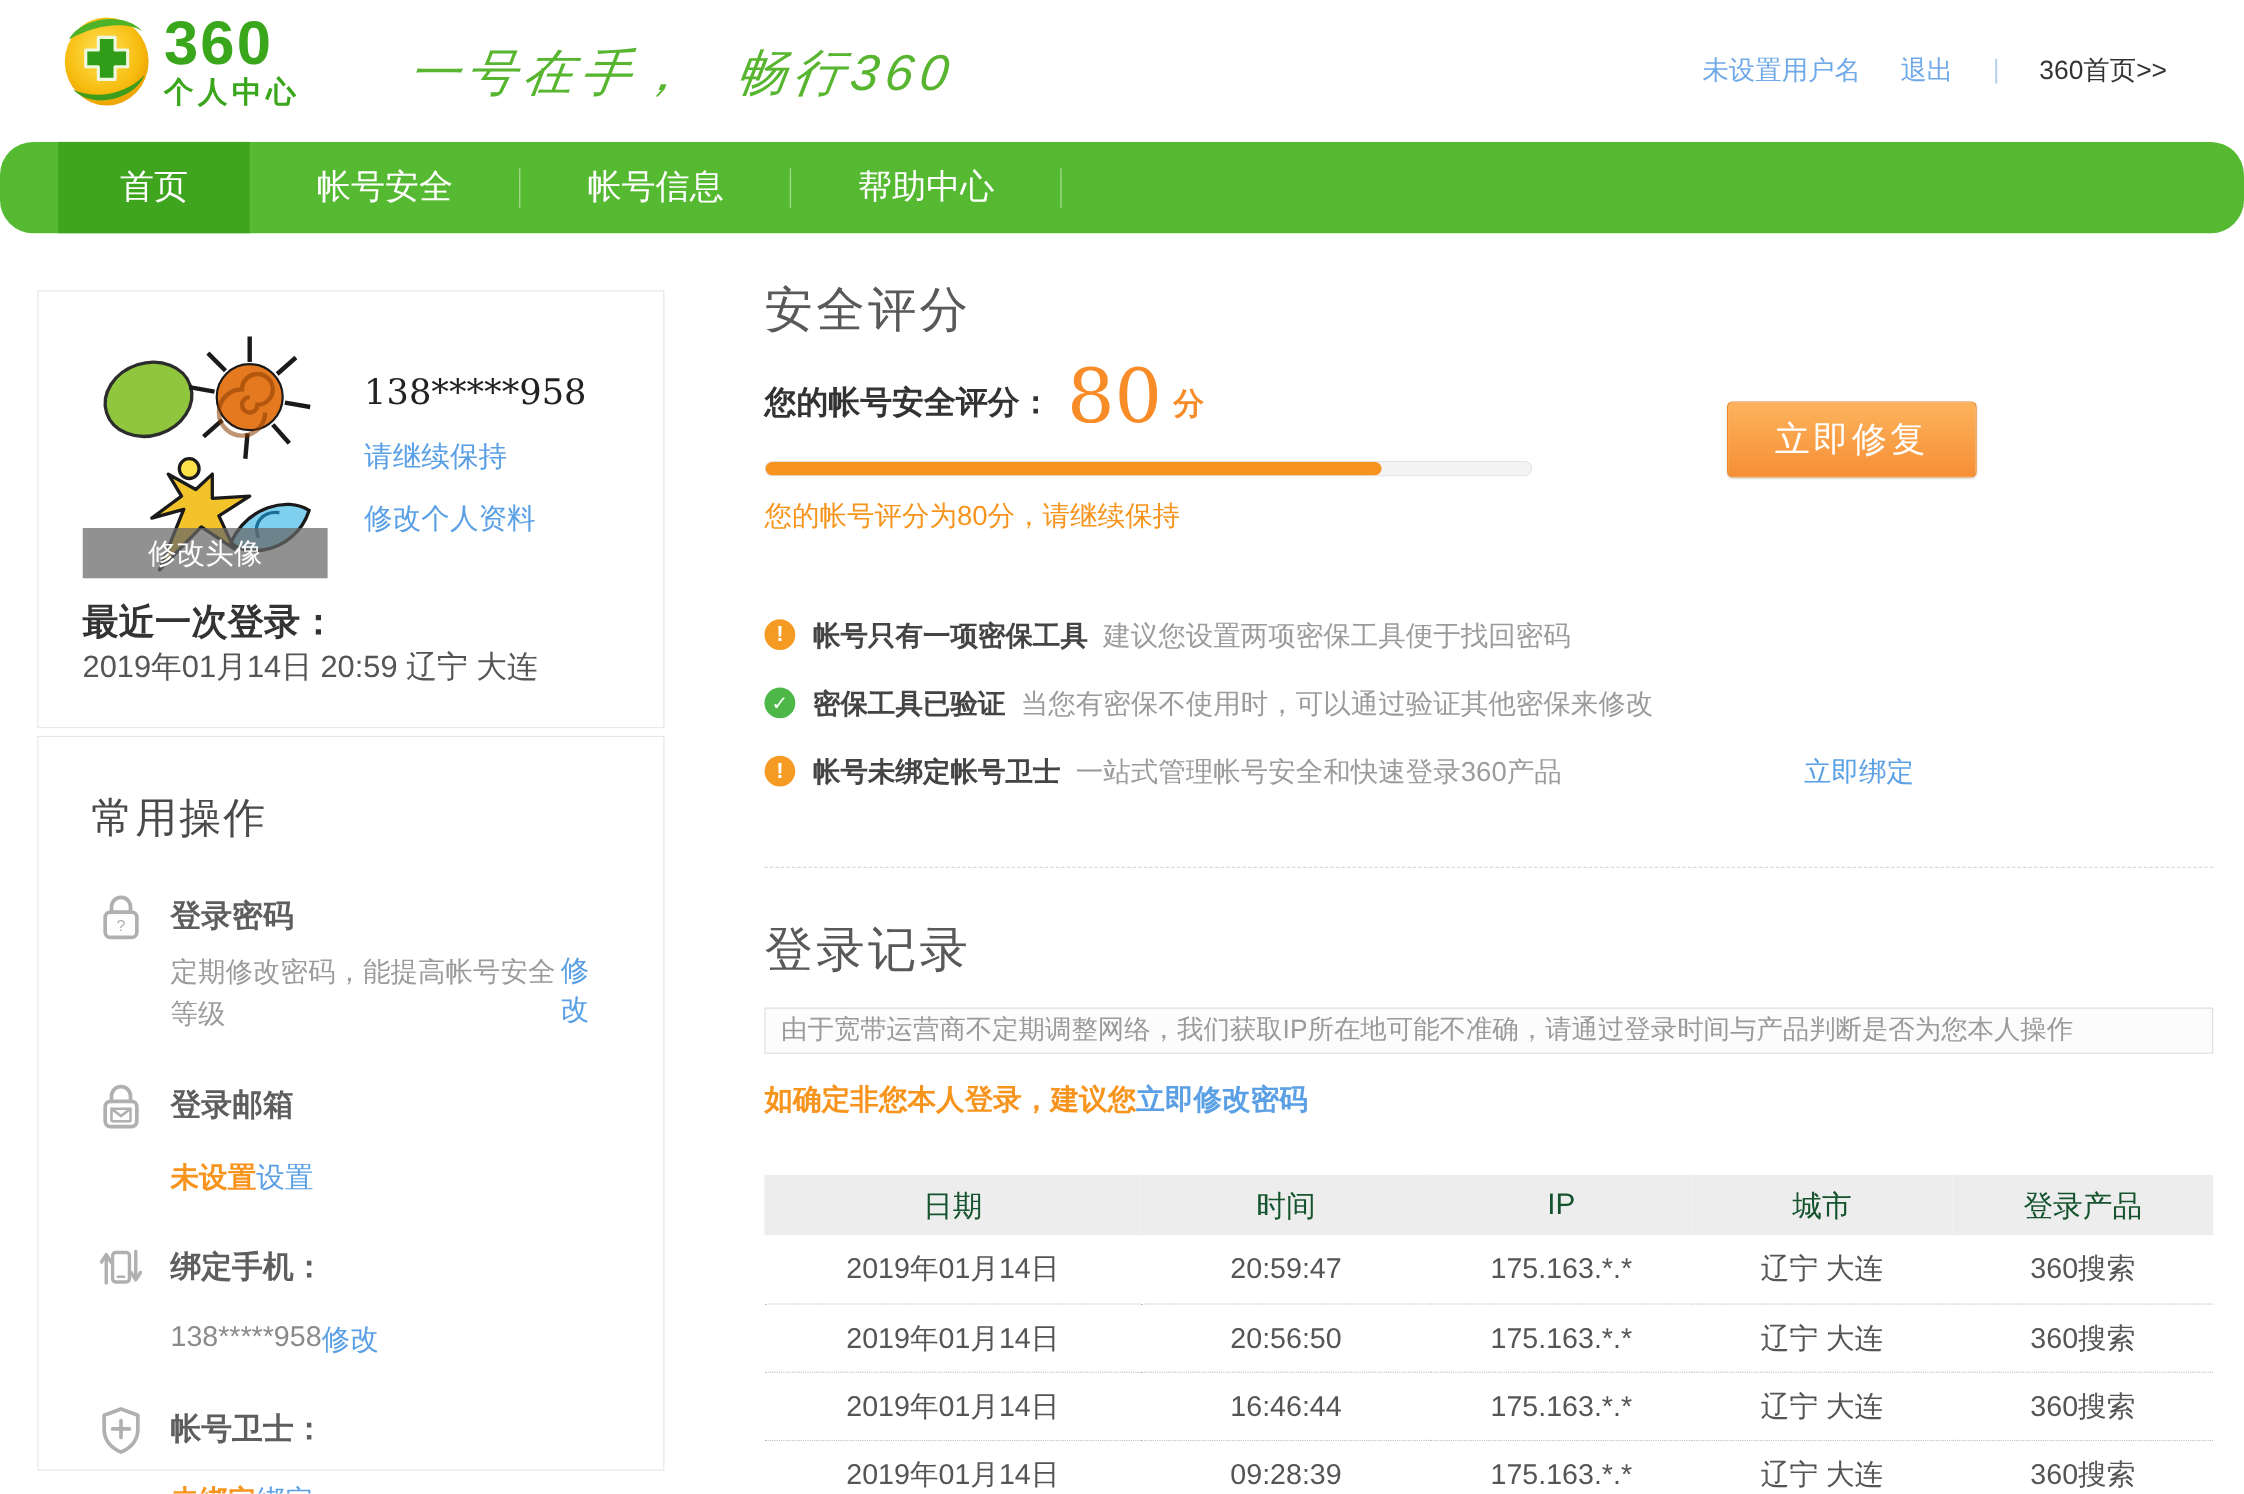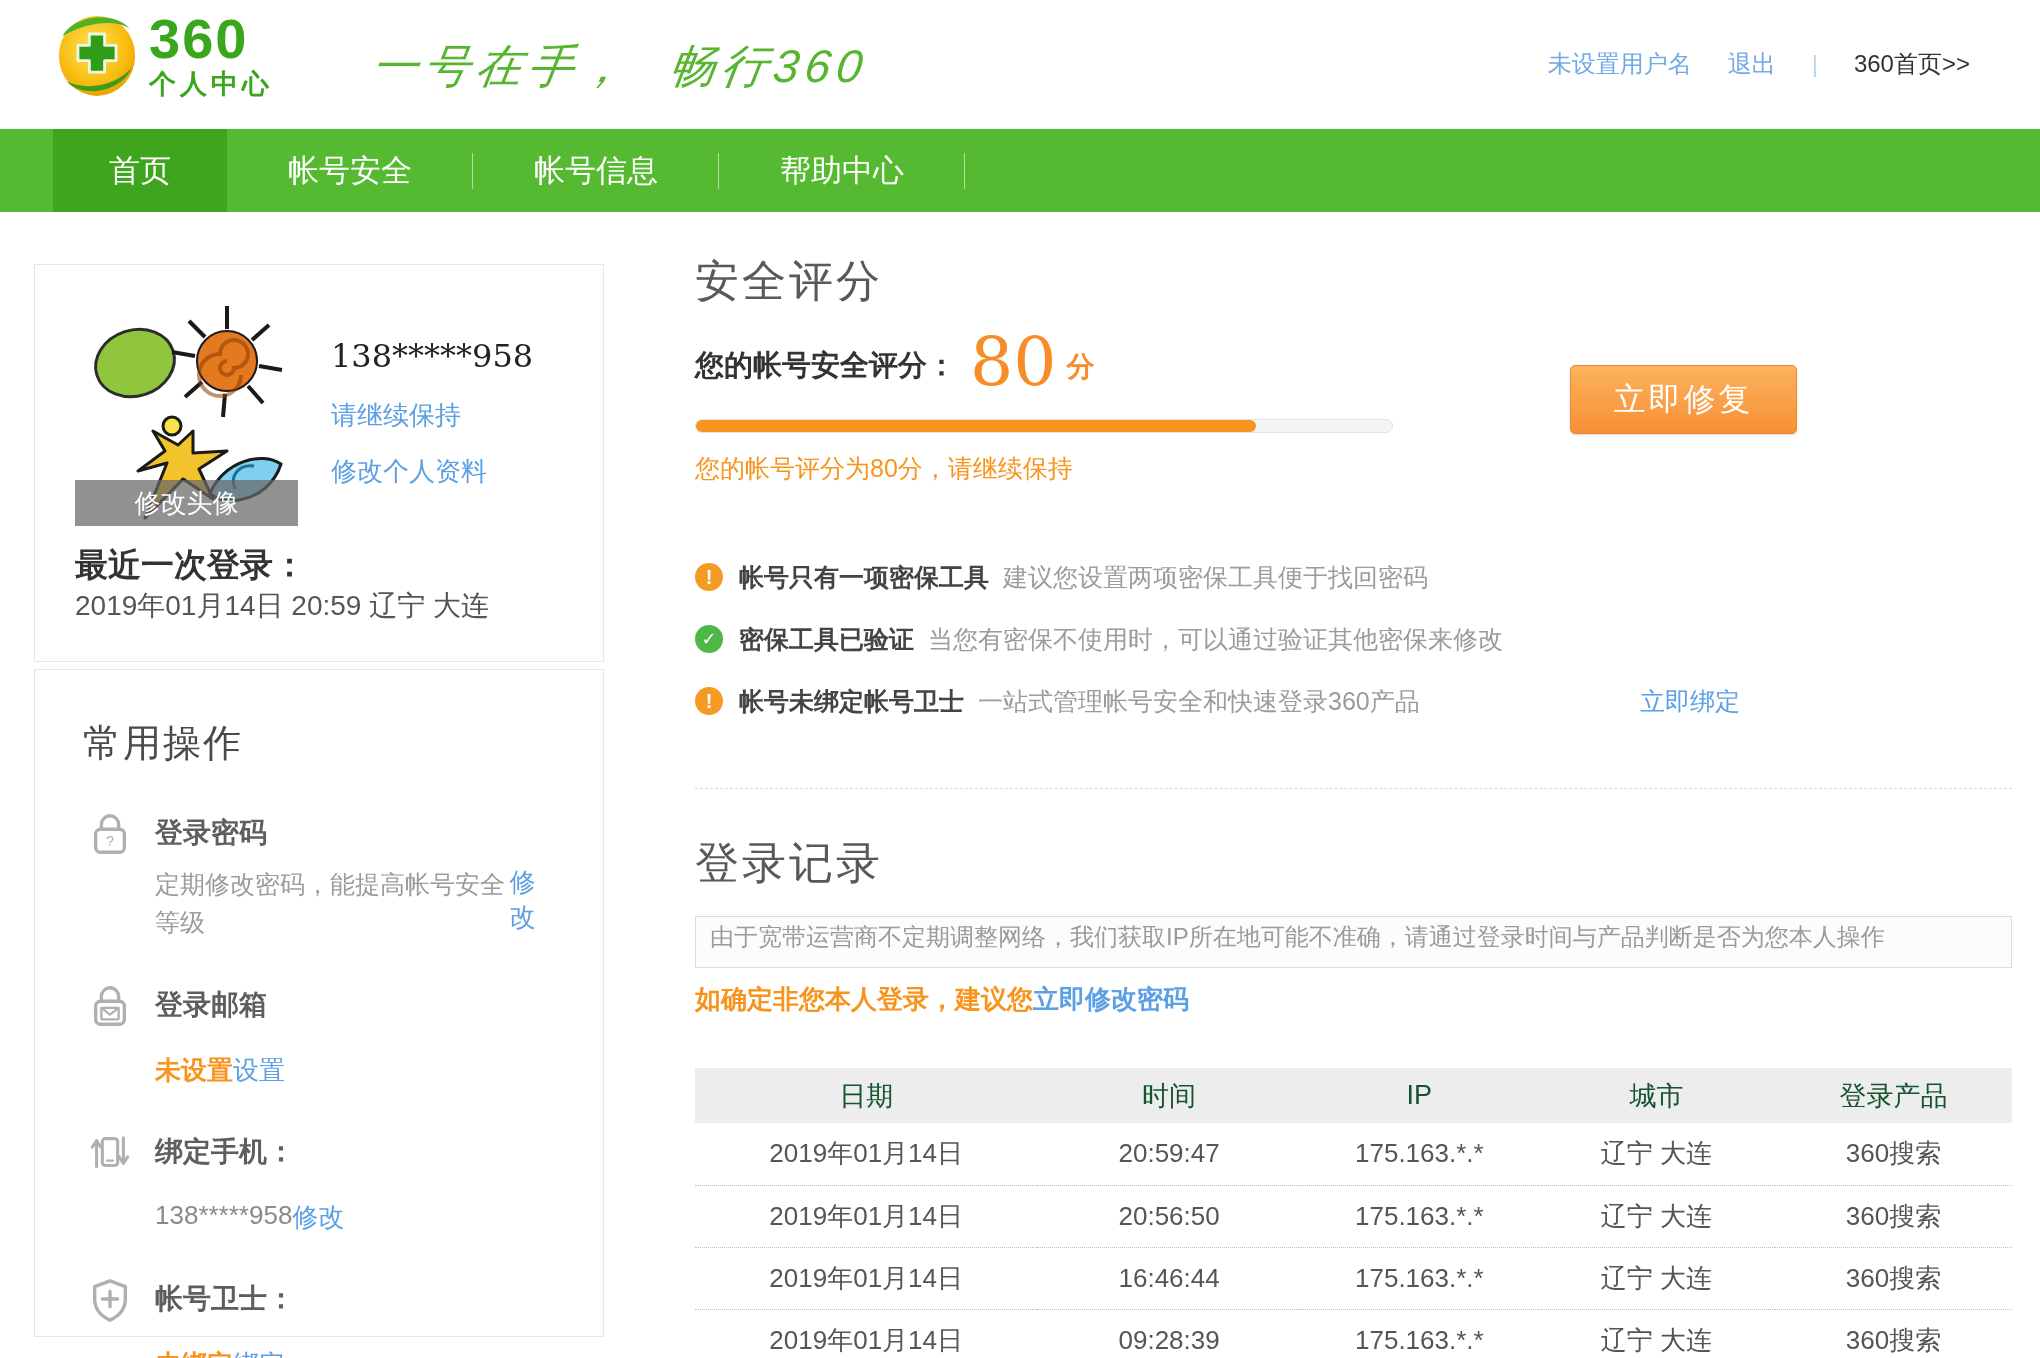--- a/index.html
+++ b/index.html
@@ -20,21 +20,21 @@
   .slogan{
     position:absolute; left:372px; top:36px; font-size:46px; color:#57b52f;
     font-style:italic; transform:skewX(-8deg); letter-spacing:6px; white-space:pre;
   }
   .header-links{ position:absolute; right:70px; top:48px; font-size:24px; display:flex; align-items:center; gap:36px; }
   .header-links a{ color:#6fa9e8; text-decoration:none; cursor:pointer; }
   .hl-sep{ color:#bad4ee; }
   .hl-home{ color:#333 !important; }
 
   
-  .nav{ position:absolute; left:0; top:129px; width:2040px; height:83px; background:#55ba31; }
+  .nav{ position:absolute; left:0; top:129px; width:2040px; height:83px; background:#55ba31;border-radius:30px; }
   .nav-inner{ margin-left:53px; height:83px; display:flex; }
   .nav-item{
     position:relative; display:block; width:246px; height:83px; line-height:83px;
     text-align:center; color:#fff; font-size:31px; text-decoration:none; cursor:pointer;
     font-family:"DejaVu Serif","Liberation Serif",serif;
   }
   .nav-item.active{ width:174px; background:#3fa41e; }
   .nav-item:not(.active)::after{
     content:""; position:absolute; right:0; top:24px; width:1px; height:36px; background:rgba(255,255,255,.55);
   }
@@ -101,21 +101,21 @@
   .s-warning::before{ content:"!"; }
   .s-success{ background:#4db848; font-size:18px; }
   .s-success::before{ content:"\2713"; }
   .s-label{ font-size:25px; font-weight:bold; color:#444; margin-right:14px; }
   .s-desc{ font-size:25px; color:#9b9b9b; }
   .s-link{ position:absolute; left:945px; font-size:25px; color:#5ba0e4; text-decoration:none; cursor:pointer; }
 
   .dashed-divider{ position:absolute; left:0; top:576px; width:1317px; border-top:1px dashed #d9d9d9; }
 
   .ip-notice{
-    position:absolute; left:0; top:704px; width:1317px; height:52px; line-height:40px;
+    position:absolute; left:0; top:704px; width:1317px; height:42px; line-height:40px;
     border:1px solid #ddd; background:#fcfcfc; color:#9a9a9a; font-size:24px; padding:0 14px;
     white-space:nowrap; overflow:hidden;
   }
   .warn-line{ position:absolute; left:0; top:770px; font-size:26px; font-weight:bold; color:#f7941d; }
   .warn-line a{ color:#5ba0e4; text-decoration:none; font-weight:bold; cursor:pointer; }
 
   .records-table{ position:absolute; left:0; top:856px; width:1317px; border-collapse:collapse; table-layout:fixed; }
   .records-table th{
     height:55px; background:#ededed; font-weight:400; font-size:27px; color:#14532d; text-align:center;
   }

